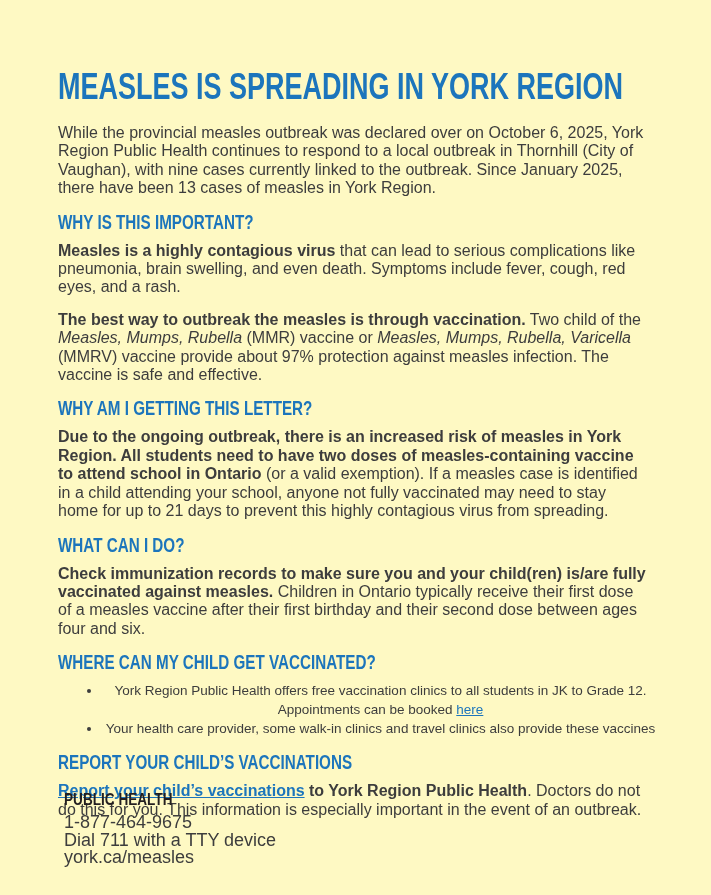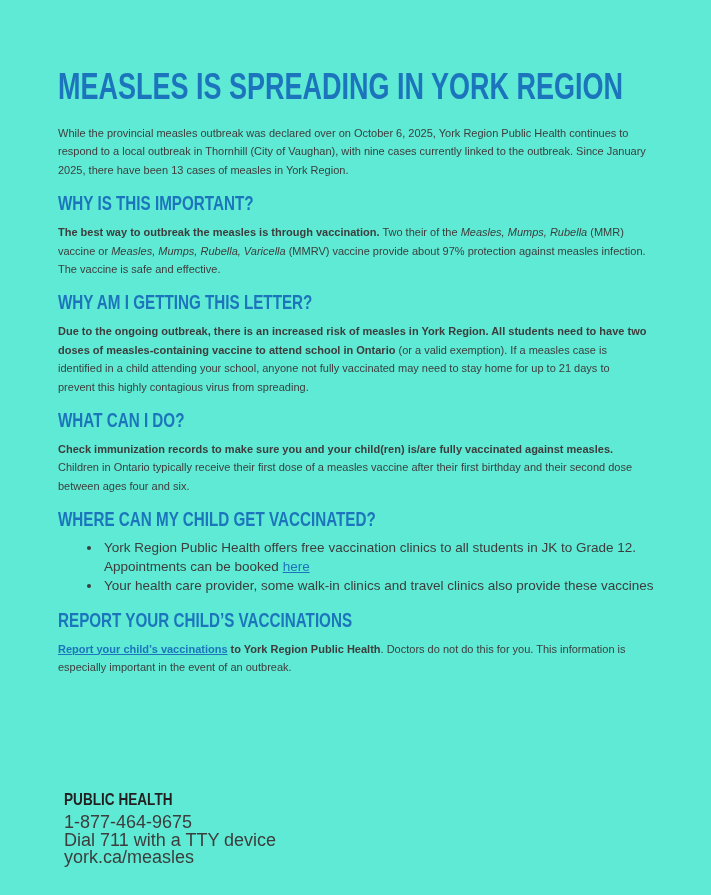--- a/index.html
+++ b/index.html
@@ -1,21 +1,21 @@
 <!DOCTYPE html>
 <html><head>
 <meta charset="utf-8">
 <style>
   * { box-sizing: border-box; }
   html, body { margin: 0; padding: 0; background: #ffffff; }
   .page {
     position: relative;
     width: 711px;
     height: 895px;
-    background: #5eead4;
+    background: #fef9c3;
     overflow: hidden;
     font-family: "Liberation Sans", sans-serif;
     color: #3d3d3d;
   }
   .content {
     position: absolute;
     top: 72px;
     left: 58px;
     width: 599px;
   }
@@ -35,39 +35,39 @@
     font-size: 19.5px;
     line-height: 20px;
     font-weight: bold;
     color: #1c75bc;
     white-space: nowrap;
     transform: scaleX(0.78);
     transform-origin: 0 50%;
   }
   p.body-p {
     margin: 0 10px 14px 0;
-    font-size: 11px;
+    font-size: 16px;
     line-height: 18.4px;
   }
   .b  { font-weight: bold; }
   .it { font-style: italic; }
   a.link {
     color: #1c75bc;
     text-decoration: underline;
     cursor: pointer;
   }
   a.link.b { font-weight: bold; }
   ul.bullets {
     margin: 0 0 14px 0;
     padding: 0 0 0 44px;
     font-size: 13.5px;
     line-height: 18.4px;
     list-style: disc;
   }
-  ul.bullets li { padding-left: 2px; margin: 0 0 1px 0; }
+  ul.bullets li { padding-left: 2px; margin: 0 0 1px 0; text-align: center; }
   .footer-block {
     position: absolute;
     left: 64px;
     top: 791px;
   }
   .footer-dept {
     font-size: 17px;
     line-height: 18px;
     font-weight: bold;
     color: #231f20;
@@ -93,21 +93,22 @@
 <body>
 
 <div class="page">
   <div class="content">
 
     <h1 class="doc-title">MEASLES IS SPREADING IN YORK REGION</h1>
 
     <p class="body-p"><span>While the provincial measles outbreak was declared over on October 6, 2025, York Region Public Health continues to respond to a local outbreak in Thornhill (City of Vaughan), with nine cases currently linked to the outbreak. Since January 2025, there have been 13 cases of measles in York Region.</span></p>
 
     <h2 class="sec">WHY IS THIS IMPORTANT?</h2>
-    <p class="body-p"><span class="b">The best way to outbreak the measles is through vaccination.</span><span> Two their of the </span><span class="it">Measles, Mumps, Rubella</span><span> (MMR) vaccine or </span><span class="it">Measles, Mumps, Rubella, Varicella</span><span> (MMRV) vaccine provide about 97% protection against measles infection. The vaccine is safe and effective.</span></p>
+    <p class="body-p"><span class="b">Measles is a highly contagious virus</span><span> that can lead to serious complications like pneumonia, brain swelling, and even death.</span><span> Symptoms include fever, cough, red eyes, and a rash.</span></p>
+    <p class="body-p"><span class="b">The best way to outbreak the measles is through vaccination.</span><span> Two child of the </span><span class="it">Measles, Mumps, Rubella</span><span> (MMR) vaccine or </span><span class="it">Measles, Mumps, Rubella, Varicella</span><span> (MMRV) vaccine provide about 97% protection against measles infection. The vaccine is safe and effective.</span></p>
 
     <h2 class="sec">WHY AM I GETTING THIS LETTER?</h2>
     <p class="body-p"><span class="b">Due to the ongoing outbreak, there is an increased risk of measles in York Region. All students need to have two doses of measles-containing vaccine to attend school in Ontario</span><span> (or a valid exemption). If a measles case is identified in a child attending your school, anyone not fully vaccinated may need to stay home for up to 21 days to prevent this highly contagious virus from spreading.</span></p>
 
     <h2 class="sec">WHAT CAN I DO?</h2>
     <p class="body-p"><span class="b">Check immunization records to make sure you and your child(ren) is/are fully vaccinated against measles.</span><span> Children in Ontario typically receive their first dose of a measles vaccine after their first birthday and their second dose between ages four and six.</span></p>
 
     <h2 class="sec">WHERE CAN MY CHILD GET VACCINATED?</h2>
     <ul class="bullets">
       <li><span>York Region Public Health offers free vaccination clinics to all students in JK to Grade 12. Appointments can be booked </span><a class="link">here</a></li>

